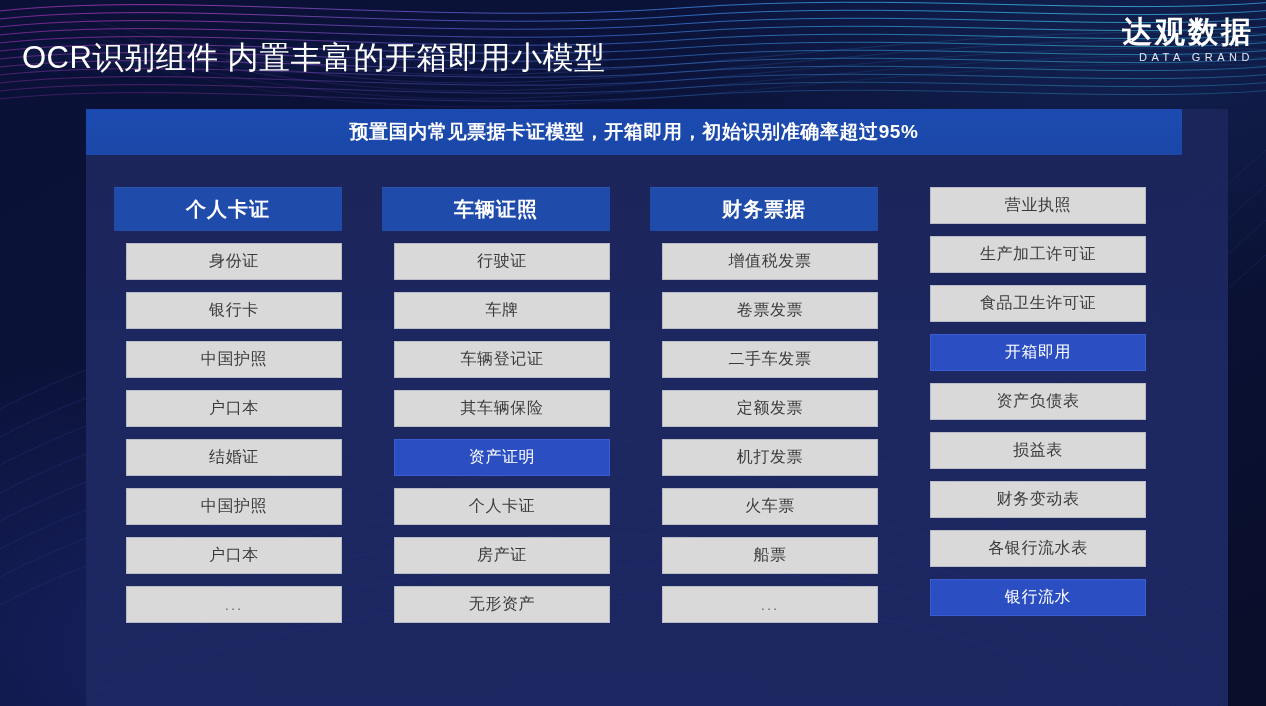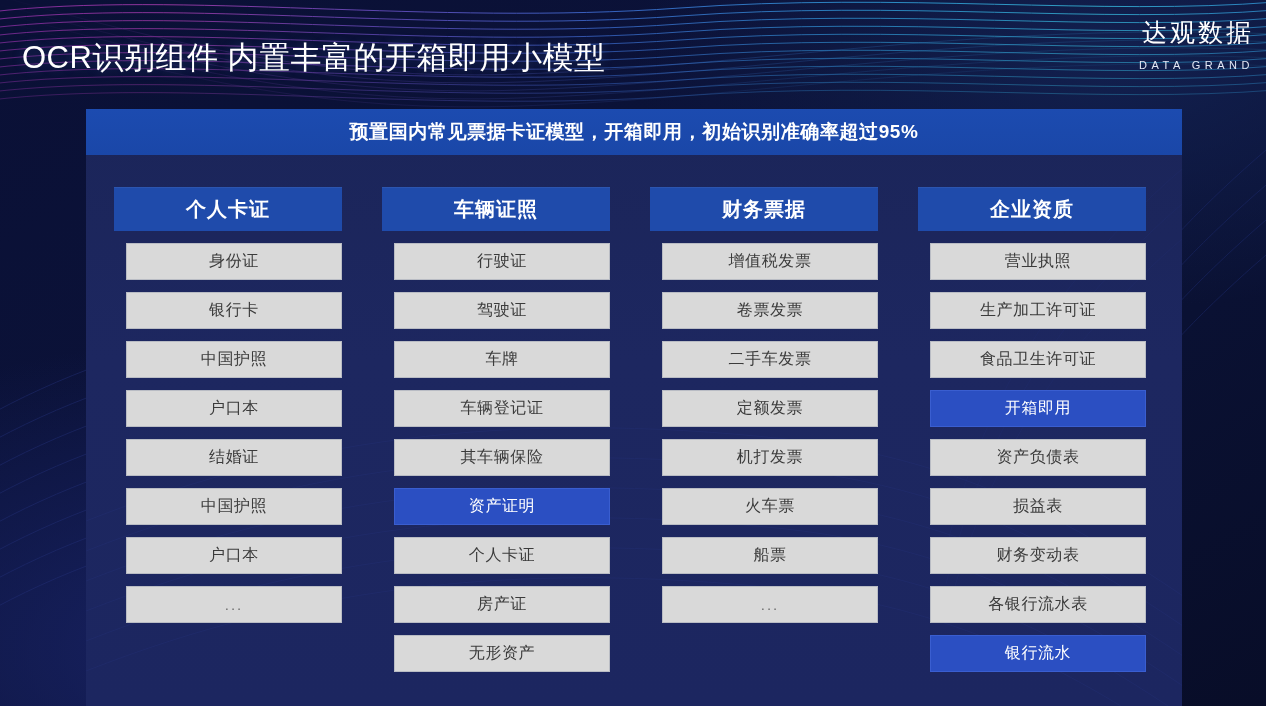--- a/index.html
+++ b/index.html
@@ -48,43 +48,44 @@
     white-space: nowrap;
     text-shadow: 0 0 12px rgba(90,150,255,0.25);
   }
   .logo {
     position: absolute;
     right: 12px;
     top: 17px;
     text-align: right;
   }
   .logo-cn {
-    font-size: 25px;
-    font-weight: normal;
+    font-size: 30px;
+    font-weight: bold;
     color: #ffffff;
     letter-spacing: 3px;
     line-height: 30px;
   }
   .logo-en {
     font-size: 11px;
     color: #e3e8f5;
     letter-spacing: 4.5px;
     line-height: 16px;
-    margin-top: 10px;
+    margin-top: 2px;
   }
 
   
   .panel {
     position: absolute;
     left: 86px;
     top: 109px;
     width: 1096px;
     height: 597px;
     background: linear-gradient(180deg, #1b2559 0%, #1d2760 42%, #1c2660 100%);
     overflow: hidden;
+    padding-left: 46px;
   }
   .panel-texture {
     position: absolute;
     inset: 0;
     pointer-events: none;
     opacity: 0.5;
   }
 
   .banner {
     position: absolute;
@@ -263,42 +264,40 @@
           <div class="cell">中国护照</div>
           <div class="cell">户口本</div>
           <div class="cell">结婚证</div>
           <div class="cell">中国护照</div>
           <div class="cell">户口本</div>
           <div class="cell dots">...</div>
         </div>
         <div class="column">
           <div class="col-head">车辆证照</div>
           <div class="cell">行驶证</div>
-          <div class="cell">驾驶证</div>
           <div class="cell">车牌</div>
           <div class="cell">车辆登记证</div>
           <div class="cell">其车辆保险</div>
           <div class="cell hl">资产证明</div>
           <div class="cell">个人卡证</div>
           <div class="cell">房产证</div>
           <div class="cell">无形资产</div>
         </div>
         <div class="column">
           <div class="col-head">财务票据</div>
           <div class="cell">增值税发票</div>
           <div class="cell">卷票发票</div>
           <div class="cell">二手车发票</div>
           <div class="cell">定额发票</div>
           <div class="cell">机打发票</div>
           <div class="cell">火车票</div>
           <div class="cell">船票</div>
           <div class="cell dots">...</div>
         </div>
         <div class="column">
-          <div class="col-head">企业资质</div>
           <div class="cell">营业执照</div>
           <div class="cell">生产加工许可证</div>
           <div class="cell">食品卫生许可证</div>
           <div class="cell hl">开箱即用</div>
           <div class="cell">资产负债表</div>
           <div class="cell">损益表</div>
           <div class="cell">财务变动表</div>
           <div class="cell">各银行流水表</div>
           <div class="cell hl">银行流水</div>
         </div>

